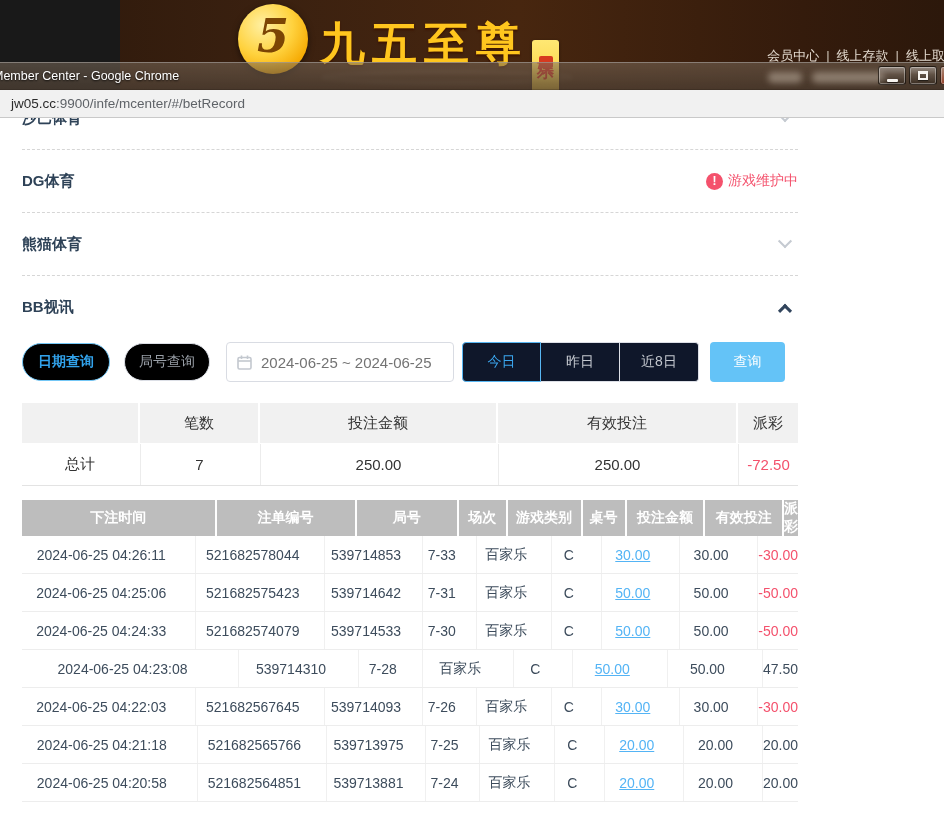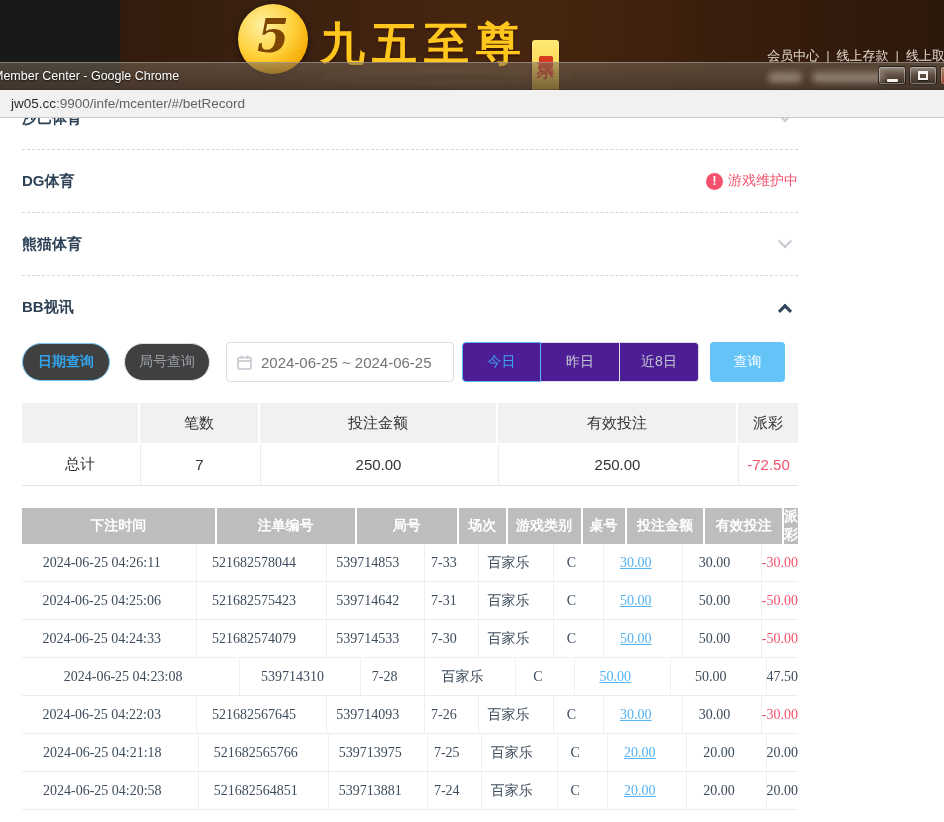--- a/index.html
+++ b/index.html
@@ -65,49 +65,49 @@
     border-bottom: 2px solid #c5cad1; margin-right: 8px; }
   .chev.down { transform: rotate(45deg) translate(-2px,-2px); }
   .chev.up { border-width: 3px; border-color: #32455d; transform: rotate(225deg) translate(-2px,-2px); }
   .maint { display: flex; align-items: center; gap: 5px; color: #f4516c; font-size: 14px; }
   .maint-icon { width: 17px; height: 17px; border-radius: 50%; background: #f4516c; color: #fff;
     font-size: 12px; font-weight: bold; font-style: normal; display: flex; align-items: center; justify-content: center; }
 
   
   .filters { margin-top: 2px; display: flex; align-items: center; height: 42px; }
   .pill { height: 38px; border-radius: 19px; display: flex; align-items: center; justify-content: center;
-    font-size: 14px; background: #404040; cursor: pointer; }
+    font-size: 14px; background: #000000; cursor: pointer; }
   .pill.active { width: 88px; border: 1px solid #74c7f6; color: #32a3ec; font-weight: bold; }
   .pill.idle { width: 86px; border: 1px solid #dcdfe6; color: #9aa0a8; margin-left: 14px; }
   .date-input { margin-left: 16px; width: 228px; height: 40px; border: 1px solid #d9dce3; border-radius: 4px;
     display: flex; align-items: center; padding-left: 10px; gap: 9px; cursor: pointer; }
   .date-text { font-size: 15px; color: #737373; text-align: center; }
   .seg { margin-left: 8px; display: flex; height: 40px; }
   .seg-btn { width: 79px; height: 40px; display: flex; align-items: center; justify-content: center;
-    font-size: 14px; border: 1px solid #dcdfe6; color: #c3c7ce; background: #4c1d95; cursor: pointer; }
+    font-size: 14px; border: 1px solid #dcdfe6; color: #c3c7ce; background: #0f172a; cursor: pointer; }
   .seg-btn.first { border-radius: 4px 0 0 4px; }
   .seg-btn.mid, .seg-btn.last { border-left: none; }
   .seg-btn.last { border-radius: 0 4px 4px 0; }
   .seg-btn.sel { border: 1px solid #58b7f3; color: #3ba6ee; }
   .search-btn { margin-left: 11px; width: 75px; height: 40px; background: #64c3f7; color: #fff;
     font-size: 14px; border: none; border-radius: 4px; cursor: pointer; }
 
   
   .summary { margin-top: 20px; }
   .sum-row { display: flex; gap: 2px; }
   .sum-head .cell { background: #f1f1f1; height: 40px; display: flex; align-items: center; justify-content: center;
     font-size: 15px; color: #333; }
   .sum-body { margin-top: 1px; border-bottom: 1px solid #e3e3e3; }
   .sum-body .cell { height: 41px; display: flex; align-items: center; justify-content: center;
     font-size: 15px; color: #333; background: #fff; border-left: 1px solid #ececec; }
   .sum-body .cell:first-child { border-left: none; }
   .c1 { width: 116px; } .c2 { width: 118px; } .c3 { width: 236px; } .c4 { width: 238px; } .c5 { flex: 1; }
 
   
-  .detail { margin-top: 22px; font-size: 14px; font-family: Liberation Serif, serif; }
+  .detail { margin-top: 14px; font-size: 14px; }
   .det-head { display: flex; gap: 2px; }
   .det-head .cell { background: #bdbdbd; color: #fff; height: 36px; font-weight: bold;
     display: flex; align-items: center; justify-content: center; }
   .det-row { display: flex; gap: 15px; border-bottom: 1px solid #ededed; }
   .det-row .cell { height: 37px; display: flex; align-items: center; justify-content: center;
     color: #3d4c5c; background: #fff; border-left: 1px solid #f0f0f0; }
   .det-row .cell:first-child { border-left: none; }
   .d1 { width: 211px; } .d2 { width: 151px; } .d3 { width: 110px; } .d4 { width: 51px; }
   .d5 { width: 80px; } .d6 { width: 46px; } .d7 { width: 84px; } .d8 { width: 84px; } .d9 { flex: 1; }
   .amt-link { color: #54b4f5; text-decoration: underline; cursor: pointer; }

